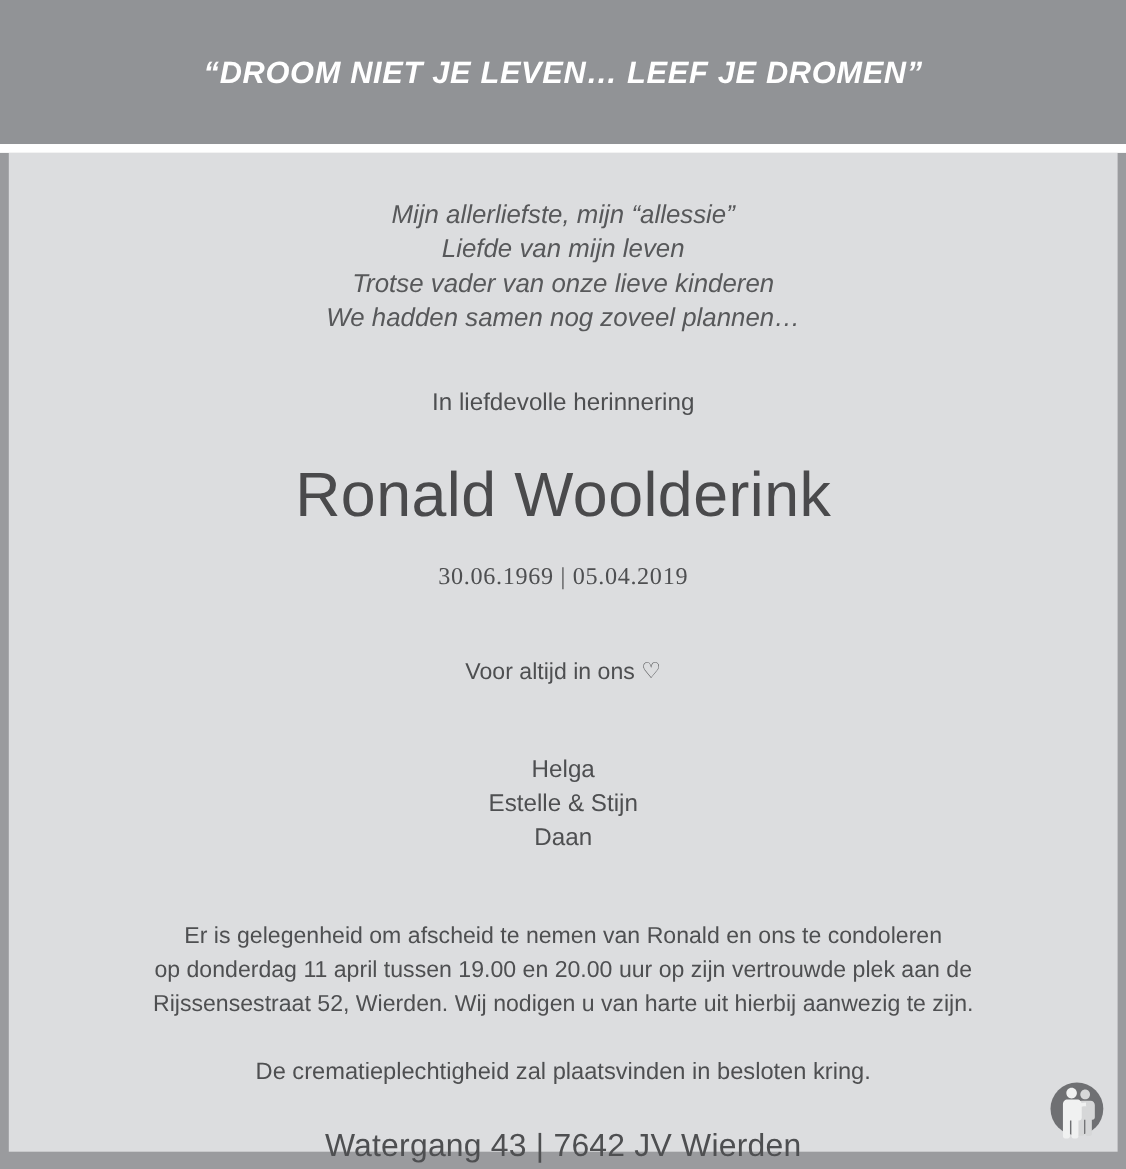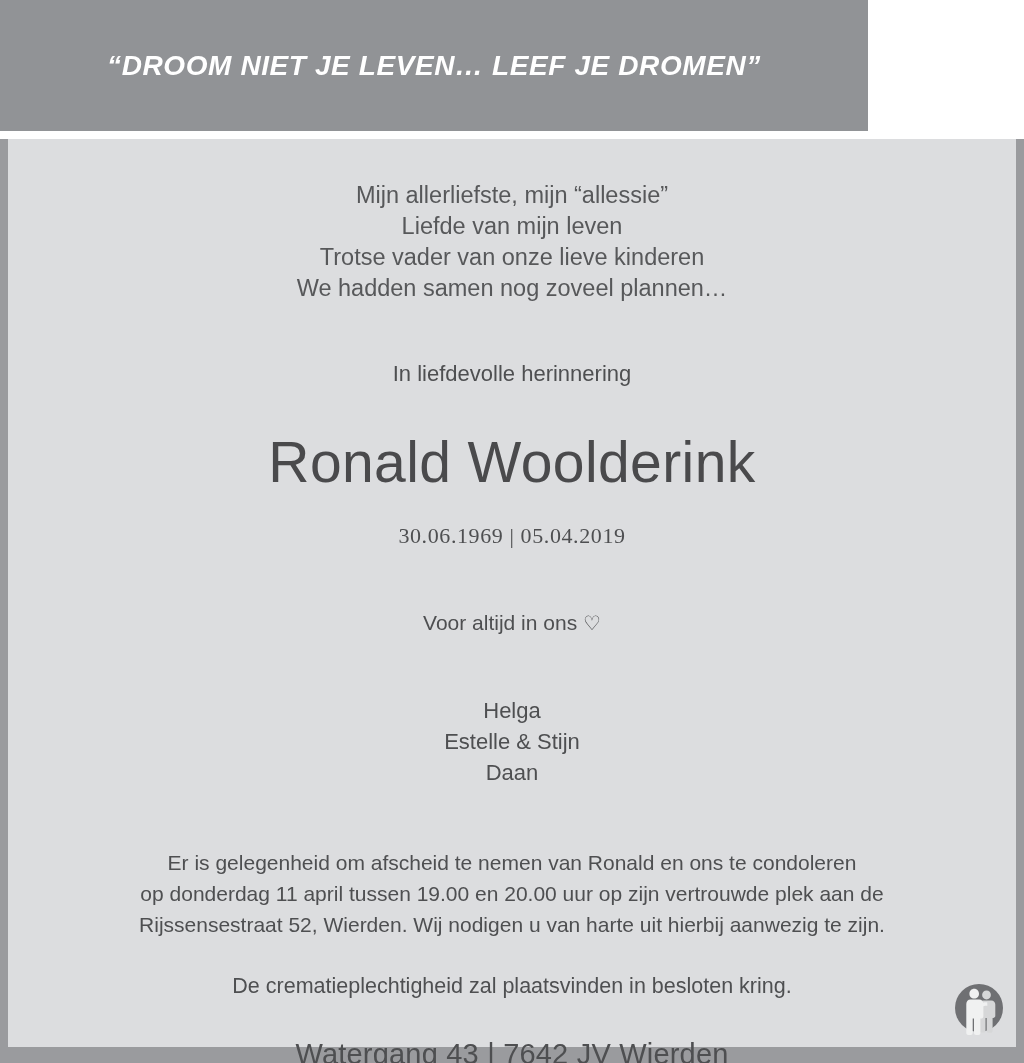--- a/index.html
+++ b/index.html
@@ -20,21 +20,21 @@
     box-sizing: border-box;
     background: #ffffff;
     overflow: hidden;
   }
 
   
   .banner {
     position: absolute;
     left: 0;
     top: 0;
-    width: 868px;
+    width: 1024px;
     height: 131px;
     background: #919396;
     display: flex;
     align-items: center;
     justify-content: center;
   }
   .banner-quote {
     color: #ffffff;
     font-size: 28px;
     font-weight: bold;
@@ -83,32 +83,33 @@
     left: 0;
     top: 0;
     width: 100%;
     text-align: center;
   }
 
   
   .poem {
     margin: 0;
     padding-top: 41px;
+    font-style: italic;
     font-size: 23.5px;
     line-height: 31px;
     color: #57585a;
   }
   .poem-line {
     display: block;
     white-space: nowrap;
   }
 
   
   .memoriam {
-    margin: 8px;
+    margin: 0;
     padding-top: 49px;
     font-size: 22px;
     color: #4e4f51;
     line-height: 1.2;
   }
 
   
   .name {
     margin: 4px;
     padding-top: 35px;

